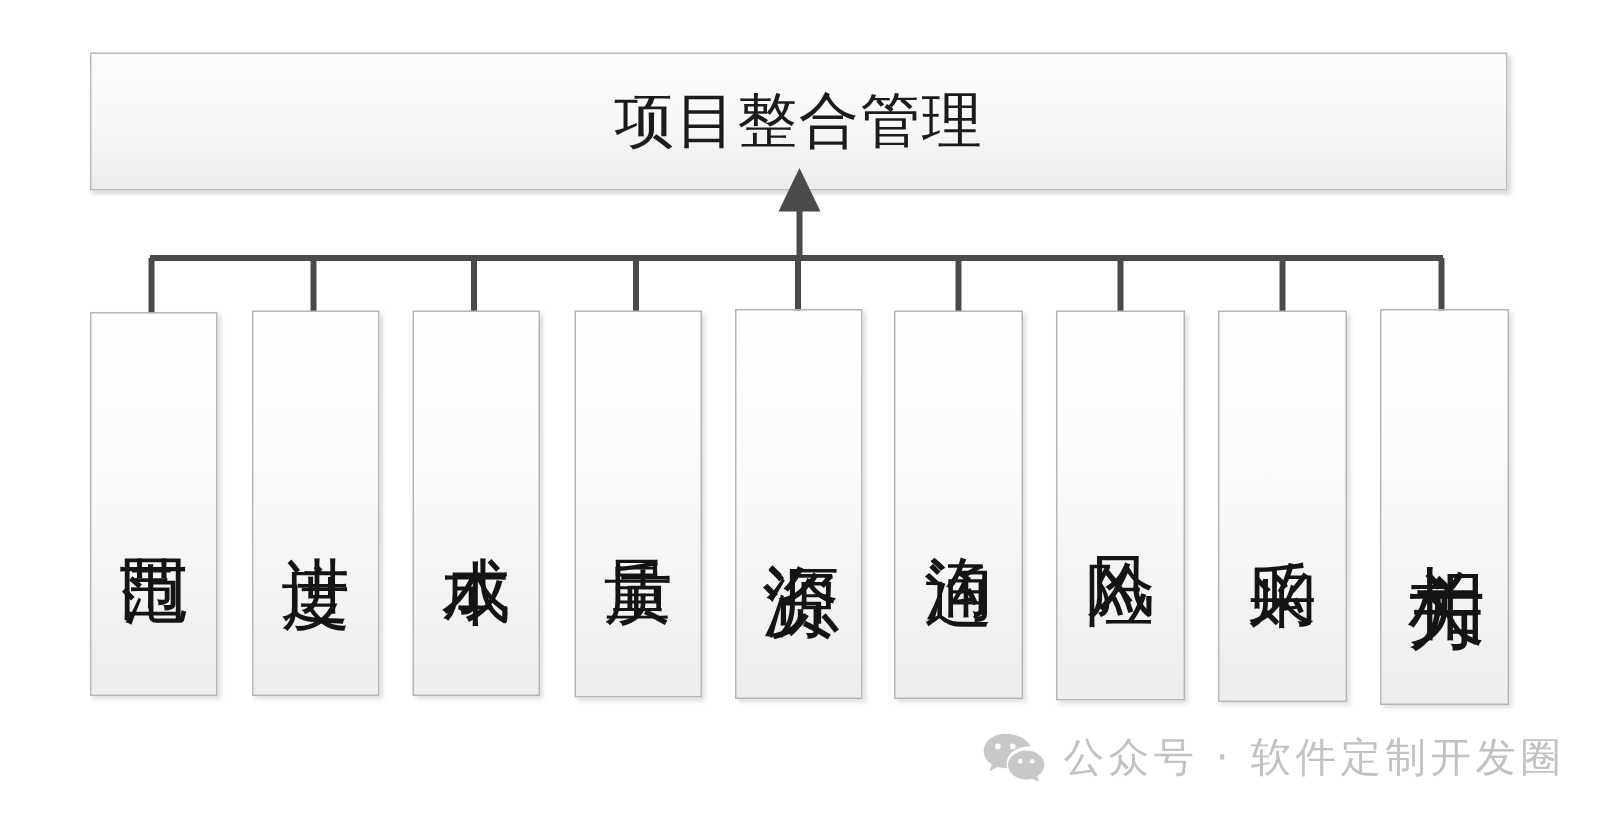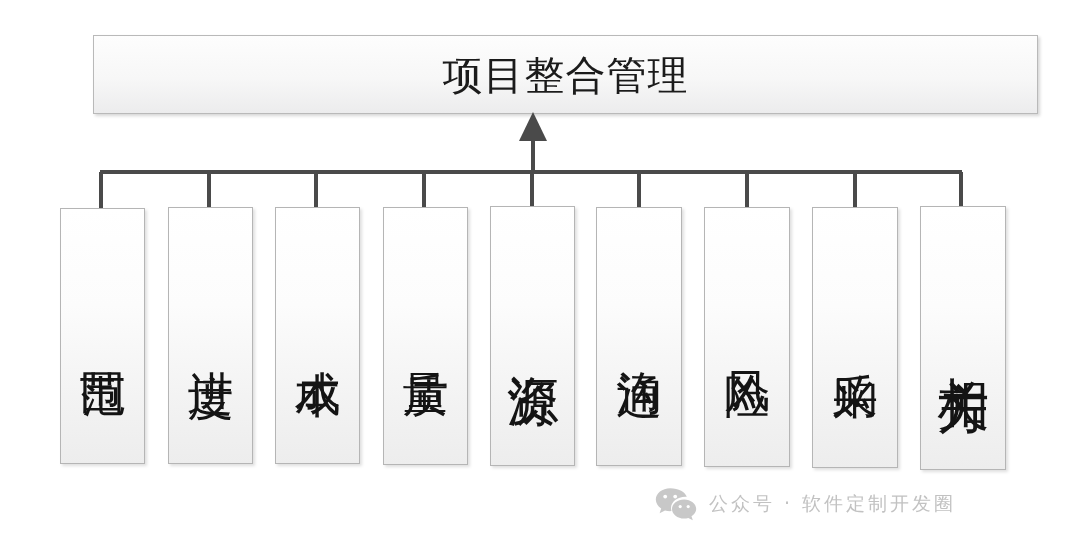--- a/index.html
+++ b/index.html
@@ -17,29 +17,28 @@
     background: #ffffff;
     overflow: hidden;
   }
 
   
   .root-box {
     position: absolute;
     left: 60px;
     top: 35px;
     width: 945px;
-    height: 79px;
+    height: 92px;
     box-sizing: border-box;
     border: 1px solid #b9b9b9;
     background: linear-gradient(180deg, #fdfdfd 0%, #f7f7f7 55%, #ececed 100%);
     box-shadow: 2px 2px 3px rgba(0,0,0,0.16);
     display: flex;
     align-items: center;
     justify-content: center;
-    margin-left: 33px;
   }
   .root-label {
     font-size: 40px;
     line-height: 1;
     color: #1b1b1b;
     letter-spacing: 1px;
     white-space: nowrap;
   }
 
   
@@ -85,21 +84,21 @@
     display: flex;
     align-items: center;
     gap: 12px;
   }
   .wm-icon {
     width: 42px;
     height: 34px;
     display: block;
   }
   .wm-text {
-    font-size: 19px;
+    font-size: 27px;
     color: #c2c2c2;
     letter-spacing: 3px;
     white-space: nowrap;
   }
 </style>
 </head>
 <body>
 
 <div id="canvas">
 

